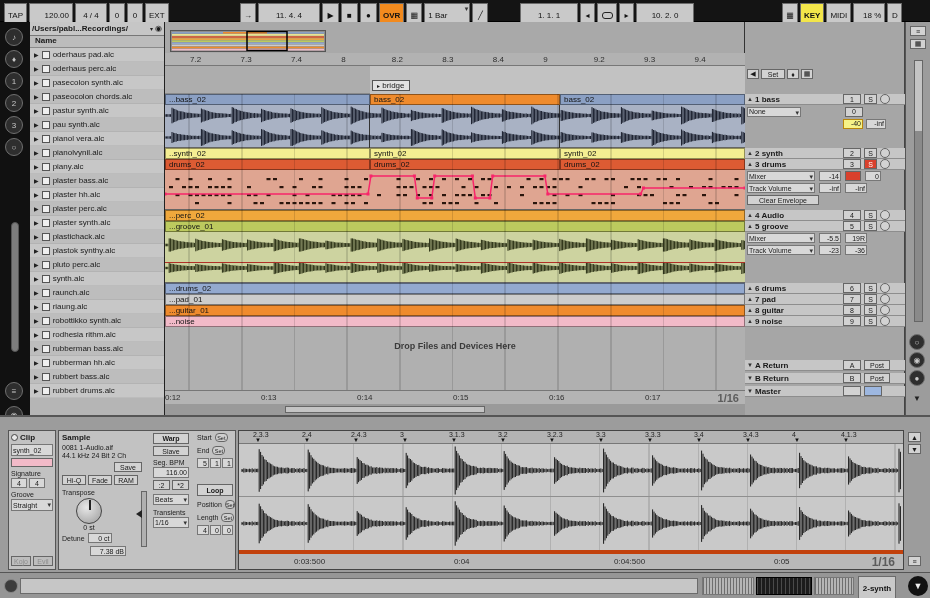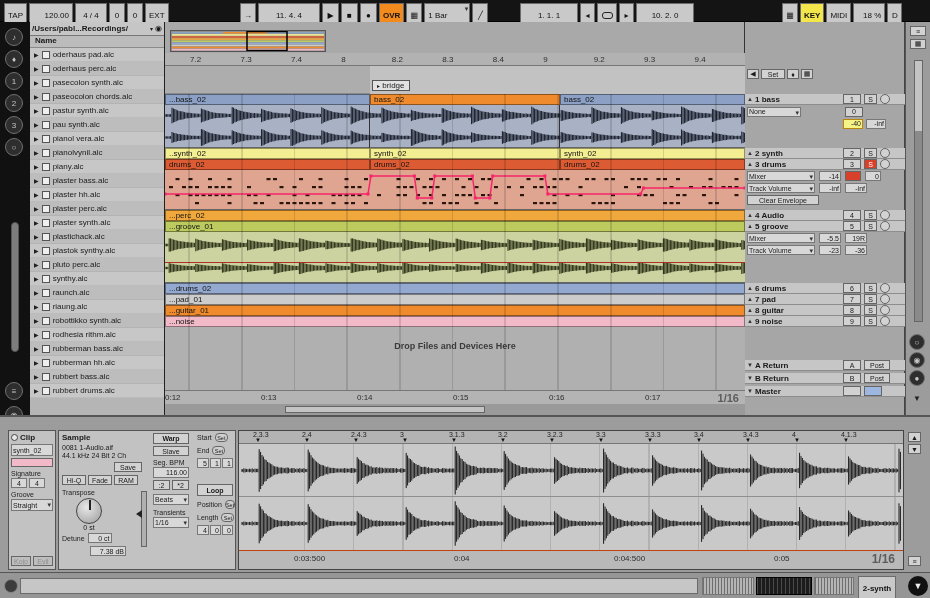--- a/index.html
+++ b/index.html
@@ -178,21 +178,21 @@
           <span>plastok synthy.alc</span>
         </li>
         <li class="rowfile">
           <span class="tri">▶</span>
           <span class="fileicon"></span>
           <span>pluto perc.alc</span>
         </li>
         <li class="rowfile">
           <span class="tri">▶</span>
           <span class="fileicon"></span>
-          <span>synthy.alc</span>
+          <span>synth.alc</span>
         </li>
         <li class="rowfile">
           <span class="tri">▶</span>
           <span class="fileicon"></span>
           <span>raunch.alc</span>
         </li>
         <li class="rowfile">
           <span class="tri">▶</span>
           <span class="fileicon"></span>
           <span>riaung.alc</span>
@@ -807,21 +807,21 @@
         </div>
       <div class="abs" style="left:0;top:13px;width:664px;height:106px;background:repeating-linear-gradient(90deg,transparent 0 48px,rgba(0,0,0,.12) 48px 49.2px);background-position:17px 0">
         <div class="abs" style="left:0;top:52px;width:664px;height:1px;background:#8f8f8f"></div>
         <svg class="abs" style="left:2px;top:1px" width="660" height="51" viewBox="0 0 660 51">
             <path d="M0.0 24.1V26.9M1.4 24.3V26.7M2.8 23.4V27.6M4.2 23.7V27.3M5.6 23.9V27.1M7.0 24.2V26.8M8.4 23.7V27.3M9.8 24.1V26.9M11.2 23.3V27.7M12.6 24.3V26.7M14.0 23.6V27.4M15.4 23.9V27.1M16.8 23.7V27.3M18.2 4.2V46.8M19.6 6.9V44.1M21.0 10.0V41.0M22.4 11.6V39.4M23.8 14.3V36.7M25.2 15.0V36.0M26.6 16.9V34.1M28.0 17.6V33.4M29.4 18.6V32.4M30.8 19.3V31.7M32.2 20.6V30.4M33.6 21.3V29.7M35.0 21.6V29.4M36.4 21.8V29.2M37.8 22.5V28.5M39.2 22.6V28.4M40.6 22.4V28.6M42.0 22.8V28.2M43.4 23.3V27.7M44.8 22.8V28.2M46.2 22.5V28.5M47.6 22.8V28.2M49.0 23.7V27.3M50.4 23.2V27.8M51.8 23.1V27.9M53.2 23.1V27.9M54.6 24.1V26.9M56.0 23.5V27.5M57.4 23.8V27.2M58.8 23.1V27.9M60.2 23.8V27.2M61.6 23.8V27.2M63.0 23.1V27.9M64.4 24.2V26.8M65.8 23.9V27.1M67.2 4.6V46.4M68.6 7.4V43.6M70.0 10.2V40.8M71.4 12.5V38.5M72.8 13.8V37.2M74.2 15.6V35.4M75.6 16.7V34.3M77.0 17.9V33.1M78.4 19.1V31.9M79.8 19.7V31.3M81.2 20.1V30.9M82.6 20.4V30.6M84.0 21.4V29.6M85.4 22.2V28.8M86.8 21.5V29.5M88.2 22.6V28.4M89.6 22.8V28.2M91.0 22.9V28.1M92.4 22.9V28.1M93.8 23.1V27.9M95.2 23.5V27.5M96.6 23.5V27.5M98.0 23.5V27.5M99.4 23.7V27.3M100.8 23.5V27.5M102.2 23.5V27.5M103.6 23.1V27.9M105.0 23.4V27.6M106.4 23.6V27.4M107.8 23.8V27.2M109.2 23.3V27.7M110.6 23.0V28.0M112.0 23.2V27.8M113.4 23.4V27.6M114.8 23.8V27.2M116.2 12.1V38.9M117.6 13.8V37.2M119.0 15.1V35.9M120.4 16.1V34.9M121.8 18.0V33.0M123.2 18.3V32.7M124.6 19.7V31.3M126.0 19.7V31.3M127.4 20.4V30.6M128.8 21.5V29.5M130.2 21.3V29.7M131.6 22.5V28.5M133.0 22.4V28.6M134.4 22.6V28.4M135.8 22.0V29.0M137.2 22.9V28.1M138.6 22.4V28.6M140.0 22.7V28.3M141.4 22.8V28.2M142.8 23.6V27.4M144.2 22.8V28.2M145.6 23.4V27.6M147.0 22.9V28.1M148.4 23.5V27.5M149.8 23.1V27.9M151.2 23.1V27.9M152.6 23.2V27.8M154.0 23.5V27.5M155.4 23.1V27.9M156.8 23.8V27.2M158.2 24.1V26.9M159.6 23.4V27.6M161.0 23.2V27.8M162.4 23.7V27.3M163.8 24.0V27.0M165.2 7.9V43.1M166.6 10.5V40.5M168.0 13.3V37.7M169.4 14.0V37.0M170.8 15.4V35.6M172.2 17.4V33.6M173.6 18.1V32.9M175.0 19.1V31.9M176.4 20.1V30.9M177.8 19.9V31.1M179.2 21.4V29.6M180.6 21.9V29.1M182.0 22.1V28.9M183.4 21.8V29.2M184.8 21.8V29.2M186.2 22.9V28.1M187.6 22.2V28.8M189.0 23.2V27.8M190.4 23.1V27.9M191.8 23.3V27.7M193.2 23.7V27.3M194.6 23.7V27.3M196.0 23.0V28.0M197.4 23.2V27.8M198.8 24.0V27.0M200.2 23.9V27.1M201.6 23.1V27.9M203.0 23.2V27.8M204.4 23.6V27.4M205.8 23.6V27.4M207.2 23.9V27.1M208.6 23.4V27.6M210.0 23.6V27.4M211.4 23.6V27.4M212.8 23.5V27.5M214.2 1.5V49.5M215.6 5.9V45.1M217.0 8.3V42.7M218.4 10.5V40.5M219.8 13.3V37.7M221.2 14.1V36.9M222.6 16.2V34.8M224.0 16.9V34.1M225.4 18.7V32.3M226.8 19.5V31.5M228.2 19.9V31.1M229.6 20.6V30.4M231.0 21.1V29.9M232.4 20.9V30.1M233.8 21.4V29.6M235.2 21.6V29.4M236.6 22.9V28.1M238.0 23.1V27.9M239.4 22.7V28.3M240.8 23.0V28.0M242.2 22.5V28.5M243.6 22.9V28.1M245.0 23.3V27.7M246.4 23.1V27.9M247.8 22.9V28.1M249.2 22.9V28.1M250.6 23.2V27.8M252.0 23.2V27.8M253.4 23.1V27.9M254.8 23.2V27.8M256.2 23.1V27.9M257.6 24.1V26.9M259.0 23.6V27.4M260.4 23.6V27.4M261.8 24.1V26.9M263.2 6.1V44.9M264.6 8.9V42.1M266.0 11.4V39.6M267.4 13.5V37.5M268.8 15.4V35.6M270.2 16.7V34.3M271.6 17.8V33.2M273.0 18.7V32.3M274.4 19.0V32.0M275.8 20.1V30.9M277.2 20.3V30.7M278.6 20.7V30.3M280.0 22.2V28.8M281.4 22.1V28.9M282.8 22.3V28.7M284.2 22.2V28.8M285.6 22.1V28.9M287.0 23.2V27.8M288.4 23.2V27.8M289.8 22.9V28.1M291.2 22.6V28.4M292.6 23.4V27.6M294.0 23.0V28.0M295.4 23.3V27.7M296.8 23.7V27.3M298.2 23.0V28.0M299.6 23.9V27.1M301.0 23.3V27.7M302.4 23.5V27.5M303.8 23.9V27.1M305.2 23.6V27.4M306.6 24.2V26.8M308.0 23.9V27.1M309.4 23.7V27.3M310.8 23.6V27.4M312.2 23.7V27.3M313.6 12.2V38.8M315.0 13.8V37.2M316.4 15.0V36.0M317.8 16.1V34.9M319.2 17.9V33.1M320.6 18.9V32.1M322.0 19.9V31.1M323.4 20.2V30.8M324.8 21.0V30.0M326.2 20.7V30.3M327.6 22.0V29.0M329.0 22.4V28.6M330.4 22.3V28.7M331.8 22.7V28.3M333.2 22.7V28.3M334.6 22.9V28.1M336.0 23.1V27.9M337.4 23.6V27.4M338.8 22.7V28.3M340.2 23.2V27.8M341.6 23.1V27.9M343.0 23.0V28.0M344.4 23.0V28.0M345.8 23.9V27.1M347.2 23.0V28.0M348.6 23.9V27.1M350.0 23.4V27.6M351.4 23.5V27.5M352.8 23.8V27.2M354.2 23.1V27.9M355.6 24.1V26.9M357.0 23.9V27.1M358.4 23.8V27.2M359.8 23.4V27.6M361.2 23.9V27.1M362.6 3.6V47.4M364.0 7.1V43.9M365.4 9.6V41.4M366.8 12.3V38.7M368.2 14.2V36.8M369.6 15.8V35.2M371.0 17.4V33.6M372.4 17.6V33.4M373.8 19.0V32.0M375.2 19.5V31.5M376.6 20.7V30.3M378.0 20.6V30.4M379.4 21.1V29.9M380.8 21.5V29.5M382.2 22.3V28.7M383.6 22.8V28.2M385.0 22.9V28.1M386.4 22.4V28.6M387.8 23.4V27.6M389.2 23.5V27.5M390.6 22.6V28.4M392.0 22.6V28.4M393.4 23.8V27.2M394.8 23.4V27.6M396.2 23.1V27.9M397.6 23.7V27.3M399.0 23.9V27.1M400.4 23.6V27.4M401.8 22.9V28.1M403.2 23.2V27.8M404.6 24.1V26.9M406.0 23.5V27.5M407.4 23.7V27.3M408.8 23.9V27.1M410.2 23.3V27.7M411.6 10.3V40.7M413.0 12.6V38.4M414.4 14.6V36.4M415.8 16.2V34.8M417.2 17.6V33.4M418.6 18.4V32.6M420.0 18.9V32.1M421.4 19.8V31.2M422.8 20.8V30.2M424.2 21.1V29.9M425.6 20.8V30.2M427.0 21.8V29.2M428.4 22.2V28.8M429.8 22.7V28.3M431.2 22.7V28.3M432.6 22.3V28.7M434.0 22.6V28.4M435.4 23.0V28.0M436.8 23.2V27.8M438.2 23.7V27.3M439.6 23.7V27.3M441.0 23.5V27.5M442.4 23.6V27.4M443.8 23.2V27.8M445.2 24.0V27.0M446.6 23.2V27.8M448.0 23.9V27.1M449.4 23.2V27.8M450.8 23.1V27.9M452.2 23.7V27.3M453.6 23.2V27.8M455.0 24.1V26.9M456.4 23.9V27.1M457.8 23.3V27.7M459.2 23.9V27.1M460.6 5.6V45.4M462.0 8.7V42.3M463.4 11.8V39.2M464.8 13.5V37.5M466.2 14.5V36.5M467.6 16.7V34.3M469.0 17.0V34.0M470.4 18.3V32.7M471.8 19.4V31.6M473.2 20.0V31.0M474.6 21.1V29.9M476.0 21.7V29.3M477.4 22.1V28.9M478.8 22.3V28.7M480.2 22.1V28.9M481.6 22.5V28.5M483.0 22.5V28.5M484.4 23.2V27.8M485.8 22.8V28.2M487.2 23.3V27.7M488.6 22.7V28.3M490.0 23.4V27.6M491.4 23.9V27.1M492.8 23.4V27.6M494.2 23.6V27.4M495.6 23.8V27.2M497.0 23.3V27.7M498.4 23.0V28.0M499.8 23.8V27.2M501.2 23.7V27.3M502.6 23.2V27.8M504.0 23.7V27.3M505.4 23.6V27.4M506.8 23.1V27.9M508.2 23.7V27.3M509.6 9.5V41.5M511.0 11.6V39.4M512.4 13.5V37.5M513.8 15.6V35.4M515.2 16.2V34.8M516.6 17.8V33.2M518.0 19.2V31.8M519.4 19.8V31.2M520.8 20.1V30.9M522.2 21.2V29.8M523.6 21.6V29.4M525.0 21.5V29.5M526.4 22.4V28.6M527.8 22.1V28.9M529.2 22.9V28.1M530.6 23.1V27.9M532.0 22.8V28.2M533.4 22.7V28.3M534.8 23.5V27.5M536.2 23.0V28.0M537.6 23.4V27.6M539.0 22.9V28.1M540.4 23.0V28.0M541.8 23.6V27.4M543.2 22.9V28.1M544.6 23.7V27.3M546.0 23.0V28.0M547.4 24.0V27.0M548.8 23.0V28.0M550.2 23.0V28.0M551.6 23.1V27.9M553.0 24.2V26.8M554.4 23.9V27.1M555.8 23.7V27.3M557.2 23.0V28.0M558.6 7.8V43.2M560.0 11.1V39.9M561.4 13.0V38.0M562.8 15.2V35.8M564.2 16.4V34.6M565.6 17.6V33.4M567.0 18.1V32.9M568.4 19.4V31.6M569.8 19.6V31.4M571.2 20.3V30.7M572.6 21.3V29.7M574.0 21.3V29.7M575.4 21.3V29.7M576.8 22.7V28.3M578.2 22.3V28.7M579.6 22.5V28.5M581.0 23.1V27.9M582.4 23.3V27.7M583.8 22.7V28.3M585.2 23.1V27.9M586.6 22.8V28.2M588.0 22.9V28.1M589.4 23.5V27.5M590.8 23.5V27.5M592.2 23.3V27.7M593.6 23.3V27.7M595.0 24.1V26.9M596.4 23.5V27.5M597.8 23.6V27.4M599.2 23.3V27.7M600.6 23.2V27.8M602.0 23.3V27.7M603.4 23.7V27.3M604.8 24.1V26.9M606.2 23.6V27.4M607.6 11.4V39.6M609.0 13.4V37.6M610.4 15.2V35.8M611.8 16.9V34.1M613.2 18.0V33.0M614.6 18.5V32.5M616.0 19.4V31.6M617.4 20.0V31.0M618.8 20.1V30.9M620.2 21.5V29.5M621.6 22.0V29.0M623.0 21.8V29.2M624.4 22.1V28.9M625.8 22.8V28.2M627.2 22.5V28.5M628.6 22.4V28.6M630.0 22.5V28.5M631.4 23.3V27.7M632.8 23.6V27.4M634.2 23.0V28.0M635.6 23.5V27.5M637.0 22.8V28.2M638.4 24.0V27.0M639.8 24.0V27.0M641.2 23.9V27.1M642.6 23.7V27.3M644.0 23.1V27.9M645.4 23.6V27.4M646.8 24.0V27.0M648.2 23.1V27.9M649.6 24.0V27.0M651.0 23.5V27.5M652.4 23.5V27.5M653.8 23.9V27.1M655.2 23.4V27.6M656.6 24.2V26.8M658.0 3.7V47.3M659.4 6.8V44.2" stroke="#191919" stroke-width="1" fill="none"></path>
           </svg>
         <svg class="abs" style="left:2px;top:54px" width="660" height="51" viewBox="0 0 660 51">
             <path d="M0.0 24.2V26.8M1.4 24.4V26.6M2.8 23.5V27.5M4.2 23.8V27.2M5.6 24.0V27.0M7.0 24.3V26.7M8.4 23.9V27.1M9.8 24.2V26.8M11.2 23.4V27.6M12.6 24.4V26.6M14.0 23.7V27.3M15.4 24.0V27.0M16.8 23.8V27.2M18.2 5.7V45.3M19.6 8.3V42.7M21.0 11.1V39.9M22.4 12.6V38.4M23.8 15.1V35.9M25.2 15.8V35.2M26.6 17.6V33.4M28.0 18.2V32.8M29.4 19.1V31.9M30.8 19.8V31.2M32.2 20.9V30.1M33.6 21.6V29.4M35.0 21.9V29.1M36.4 22.1V28.9M37.8 22.7V28.3M39.2 22.8V28.2M40.6 22.6V28.4M42.0 23.0V28.0M43.4 23.4V27.6M44.8 23.0V28.0M46.2 22.7V28.3M47.6 23.0V28.0M49.0 23.8V27.2M50.4 23.3V27.7M51.8 23.2V27.8M53.2 23.3V27.7M54.6 24.2V26.8M56.0 23.7V27.3M57.4 23.9V27.1M58.8 23.3V27.7M60.2 23.9V27.1M61.6 23.9V27.1M63.0 23.3V27.7M64.4 24.3V26.7M65.8 24.0V27.0M67.2 6.2V44.8M68.6 8.8V42.2M70.0 11.3V39.7M71.4 13.4V37.6M72.8 14.6V36.4M74.2 16.3V34.7M75.6 17.3V33.7M77.0 18.5V32.5M78.4 19.6V31.4M79.8 20.2V30.8M81.2 20.5V30.5M82.6 20.7V30.3M84.0 21.7V29.3M85.4 22.4V28.6M86.8 21.8V29.2M88.2 22.9V28.1M89.6 23.0V28.0M91.0 23.1V27.9M92.4 23.1V27.9M93.8 23.3V27.7M95.2 23.7V27.3M96.6 23.6V27.4M98.0 23.7V27.3M99.4 23.8V27.2M100.8 23.6V27.4M102.2 23.7V27.3M103.6 23.3V27.7M105.0 23.6V27.4M106.4 23.8V27.2M107.8 23.9V27.1M109.2 23.4V27.6M110.6 23.2V27.8M112.0 23.3V27.7M113.4 23.5V27.5M114.8 23.9V27.1M116.2 13.1V37.9M117.6 14.7V36.3M119.0 15.8V35.2M120.4 16.8V34.2M121.8 18.6V32.4M123.2 18.8V32.2M124.6 20.1V30.9M126.0 20.1V30.9M127.4 20.7V30.3M128.8 21.8V29.2M130.2 21.6V29.4M131.6 22.7V28.3M133.0 22.7V28.3M134.4 22.8V28.2M135.8 22.3V28.7M137.2 23.0V28.0M138.6 22.6V28.4M140.0 22.9V28.1M141.4 23.0V28.0M142.8 23.8V27.2M144.2 23.0V28.0M145.6 23.6V27.4M147.0 23.1V27.9M148.4 23.6V27.4M149.8 23.2V27.8M151.2 23.3V27.7M152.6 23.3V27.7M154.0 23.7V27.3M155.4 23.3V27.7M156.8 23.9V27.1M158.2 24.2V26.8M159.6 23.5V27.5M161.0 23.3V27.7M162.4 23.8V27.2M163.8 24.1V26.9M165.2 9.2V41.8M166.6 11.6V39.4M168.0 14.2V36.8M169.4 14.8V36.2M170.8 16.1V34.9M172.2 18.0V33.0M173.6 18.7V32.3M175.0 19.6V31.4M176.4 20.5V30.5M177.8 20.4V30.6M179.2 21.7V29.3M180.6 22.2V28.8M182.0 22.4V28.6M183.4 22.1V28.9M184.8 22.1V28.9M186.2 23.1V27.9M187.6 22.5V28.5M189.0 23.4V27.6M190.4 23.3V27.7M191.8 23.5V27.5M193.2 23.8V27.2M194.6 23.9V27.1M196.0 23.2V27.8M197.4 23.4V27.6M198.8 24.1V26.9M200.2 24.1V26.9M201.6 23.2V27.8M203.0 23.4V27.6M204.4 23.8V27.2M205.8 23.8V27.2M207.2 24.0V27.0M208.6 23.6V27.4M210.0 23.7V27.3M211.4 23.7V27.3M212.8 23.6V27.4M214.2 3.3V47.7M215.6 7.3V43.7M217.0 9.5V41.5M218.4 11.6V39.4M219.8 14.2V36.8M221.2 15.0V36.0M222.6 16.9V34.1M224.0 17.6V33.4M225.4 19.2V31.8M226.8 20.0V31.0M228.2 20.3V30.7M229.6 21.0V30.0M231.0 21.4V29.6M232.4 21.2V29.8M233.8 21.7V29.3M235.2 21.9V29.1M236.6 23.1V27.9M238.0 23.3V27.7M239.4 22.9V28.1M240.8 23.2V27.8M242.2 22.7V28.3M243.6 23.1V27.9M245.0 23.5V27.5M246.4 23.3V27.7M247.8 23.1V27.9M249.2 23.1V27.9M250.6 23.3V27.7M252.0 23.3V27.7M253.4 23.3V27.7M254.8 23.4V27.6M256.2 23.2V27.8M257.6 24.2V26.8M259.0 23.7V27.3M260.4 23.7V27.3M261.8 24.2V26.8M263.2 7.5V43.5M264.6 10.1V40.9M266.0 12.5V38.5M267.4 14.4V36.6M268.8 16.1V34.9M270.2 17.3V33.7M271.6 18.3V32.7M273.0 19.2V31.8M274.4 19.5V31.5M275.8 20.5V30.5M277.2 20.6V30.4M278.6 21.1V29.9M280.0 22.4V28.6M281.4 22.4V28.6M282.8 22.5V28.5M284.2 22.5V28.5M285.6 22.3V28.7M287.0 23.4V27.6M288.4 23.4V27.6M289.8 23.1V27.9M291.2 22.9V28.1M292.6 23.6V27.4M294.0 23.2V27.8M295.4 23.5V27.5M296.8 23.8V27.2M298.2 23.2V27.8M299.6 24.0V27.0M301.0 23.5V27.5M302.4 23.7V27.3M303.8 24.0V27.0M305.2 23.8V27.2M306.6 24.3V26.7M308.0 24.0V27.0M309.4 23.9V27.1M310.8 23.8V27.2M312.2 23.9V27.1M313.6 13.2V37.8M315.0 14.7V36.3M316.4 15.8V35.2M317.8 16.8V34.2M319.2 18.4V32.6M320.6 19.3V31.7M322.0 20.3V30.7M323.4 20.6V30.4M324.8 21.4V29.6M326.2 21.1V29.9M327.6 22.3V28.7M329.0 22.6V28.4M330.4 22.6V28.4M331.8 22.9V28.1M333.2 22.9V28.1M334.6 23.1V27.9M336.0 23.3V27.7M337.4 23.8V27.2M338.8 22.9V28.1M340.2 23.4V27.6M341.6 23.3V27.7M343.0 23.1V27.9M344.4 23.1V27.9M345.8 24.0V27.0M347.2 23.1V27.9M348.6 24.0V27.0M350.0 23.6V27.4M351.4 23.6V27.4M352.8 23.9V27.1M354.2 23.2V27.8M355.6 24.2V26.8M357.0 24.0V27.0M358.4 24.0V27.0M359.8 23.6V27.4M361.2 24.1V26.9M362.6 5.2V45.8M364.0 8.5V42.5M365.4 10.8V40.2M366.8 13.3V37.7M368.2 15.0V36.0M369.6 16.5V34.5M371.0 18.0V33.0M372.4 18.2V32.8M373.8 19.5V31.5M375.2 19.9V31.1M376.6 21.1V29.9M378.0 20.9V30.1M379.4 21.4V29.6M380.8 21.8V29.2M382.2 22.5V28.5M383.6 23.0V28.0M385.0 23.1V27.9M386.4 22.6V28.4M387.8 23.6V27.4M389.2 23.6V27.4M390.6 22.8V28.2M392.0 22.8V28.2M393.4 23.9V27.1M394.8 23.5V27.5M396.2 23.3V27.7M397.6 23.8V27.2M399.0 24.0V27.0M400.4 23.7V27.3M401.8 23.1V27.9M403.2 23.4V27.6M404.6 24.2V26.8M406.0 23.7V27.3M407.4 23.8V27.2M408.8 24.0V27.0M410.2 23.5V27.5M411.6 11.4V39.6M413.0 13.6V37.4M414.4 15.4V35.6M415.8 16.9V34.1M417.2 18.2V32.8M418.6 18.9V32.1M420.0 19.4V31.6M421.4 20.2V30.8M422.8 21.1V29.9M424.2 21.4V29.6M425.6 21.2V29.8M427.0 22.1V28.9M428.4 22.4V28.6M429.8 22.9V28.1M431.2 22.9V28.1M432.6 22.6V28.4M434.0 22.9V28.1M435.4 23.2V27.8M436.8 23.3V27.7M438.2 23.9V27.1M439.6 23.9V27.1M441.0 23.7V27.3M442.4 23.7V27.3M443.8 23.3V27.7M445.2 24.1V26.9M446.6 23.4V27.6M448.0 24.0V27.0M449.4 23.4V27.6M450.8 23.3V27.7M452.2 23.9V27.1M453.6 23.4V27.6M455.0 24.2V26.8M456.4 24.0V27.0M457.8 23.5V27.5M459.2 24.0V27.0M460.6 7.1V43.9M462.0 9.9V41.1M463.4 12.8V38.2M464.8 14.4V36.6M466.2 15.3V35.7M467.6 17.4V33.6M469.0 17.6V33.4M470.4 18.8V32.2M471.8 19.9V31.1M473.2 20.4V30.6M474.6 21.4V29.6M476.0 22.0V29.0M477.4 22.3V28.7M478.8 22.6V28.4M480.2 22.3V28.7M481.6 22.7V28.3M483.0 22.7V28.3M484.4 23.4V27.6M485.8 23.0V28.0M487.2 23.5V27.5M488.6 22.9V28.1M490.0 23.6V27.4M491.4 24.0V27.0M492.8 23.6V27.4M494.2 23.8V27.2M495.6 23.9V27.1M497.0 23.5V27.5M498.4 23.1V27.9M499.8 23.9V27.1M501.2 23.9V27.1M502.6 23.4V27.6M504.0 23.8V27.2M505.4 23.7V27.3M506.8 23.3V27.7M508.2 23.8V27.2M509.6 10.7V40.3M511.0 12.6V38.4M512.4 14.4V36.6M513.8 16.3V34.7M515.2 16.9V34.1M516.6 18.3V32.7M518.0 19.7V31.3M519.4 20.2V30.8M520.8 20.5V30.5M522.2 21.5V29.5M523.6 21.9V29.1M525.0 21.8V29.2M526.4 22.6V28.4M527.8 22.4V28.6M529.2 23.0V28.0M530.6 23.2V27.8M532.0 23.0V28.0M533.4 22.9V28.1M534.8 23.7V27.3M536.2 23.2V27.8M537.6 23.5V27.5M539.0 23.1V27.9M540.4 23.2V27.8M541.8 23.8V27.2M543.2 23.1V27.9M544.6 23.9V27.1M546.0 23.2V27.8M547.4 24.1V26.9M548.8 23.2V27.8M550.2 23.2V27.8M551.6 23.3V27.7M553.0 24.3V26.7M554.4 24.0V27.0M555.8 23.9V27.1M557.2 23.2V27.8M558.6 9.1V41.9M560.0 12.2V38.8M561.4 13.9V37.1M562.8 15.9V35.1M564.2 17.0V34.0M565.6 18.1V32.9M567.0 18.7V32.3M568.4 19.8V31.2M569.8 20.1V30.9M571.2 20.7V30.3M572.6 21.6V29.4M574.0 21.6V29.4M575.4 21.6V29.4M576.8 22.9V28.1M578.2 22.5V28.5M579.6 22.7V28.3M581.0 23.3V27.7M582.4 23.4V27.6M583.8 22.9V28.1M585.2 23.3V27.7M586.6 23.0V28.0M588.0 23.1V27.9M589.4 23.6V27.4M590.8 23.6V27.4M592.2 23.5V27.5M593.6 23.4V27.6M595.0 24.2V26.8M596.4 23.7V27.3M597.8 23.8V27.2M599.2 23.4V27.6M600.6 23.3V27.7M602.0 23.5V27.5M603.4 23.8V27.2M604.8 24.2V26.8M606.2 23.8V27.2M607.6 12.5V38.5M609.0 14.3V36.7M610.4 15.9V35.1M611.8 17.5V33.5M613.2 18.6V32.4M614.6 19.0V32.0M616.0 19.8V31.2M617.4 20.4V30.6M618.8 20.5V30.5M620.2 21.8V29.2M621.6 22.2V28.8M623.0 22.1V28.9M624.4 22.4V28.6M625.8 23.0V28.0M627.2 22.7V28.3M628.6 22.6V28.4M630.0 22.8V28.2M631.4 23.5V27.5M632.8 23.8V27.2M634.2 23.1V27.9M635.6 23.7V27.3M637.0 23.0V28.0M638.4 24.1V26.9M639.8 24.1V26.9M641.2 24.0V27.0M642.6 23.8V27.2M644.0 23.2V27.8M645.4 23.7V27.3M646.8 24.1V26.9M648.2 23.3V27.7M649.6 24.1V26.9M651.0 23.6V27.4M652.4 23.7V27.3M653.8 24.0V27.0M655.2 23.5V27.5M656.6 24.3V26.7M658.0 5.3V45.7M659.4 8.2V42.8" stroke="#191919" stroke-width="1" fill="none"></path>
           </svg>
       </div>
-      <div class="abs" style="left:0;top:119px;width:664px;height:19px;background:#b9b9b9;border-top:1px solid #c2410c">
+      <div class="abs" style="left:0;top:119px;width:664px;height:19px;background:#b9b9b9;border-top:4px solid #c2410c">
         <span>
           
         <span class="abs" style="top: 3px; font-size: 8px; color: rgb(46, 46, 46); left: 55px;">0:03:500</span><span class="abs" style="top: 3px; font-size: 8px; color: rgb(46, 46, 46); left: 215px;">0:04</span><span class="abs" style="top: 3px; font-size: 8px; color: rgb(46, 46, 46); left: 375px;">0:04:500</span><span class="abs" style="top: 3px; font-size: 8px; color: rgb(46, 46, 46); left: 535px;">0:05</span></span>
         <span class="abs" style="right:8px;top:1px;font-size:12px;font-weight:bold;color:#5c5c5c">1/16</span>
       </div>
     </div>
     <div class="abs" style="left:906px;top:13px;width:18px;height:140px;background:#9c9c9c">
       <div class="minibox btn" style="left:2px;top:2px;width:13px">▲</div>
       <div class="minibox btn" style="left:2px;top:14px;width:13px">▼</div>
       <div class="minibox btn" style="left:2px;top:126px;width:13px">≡</div>

